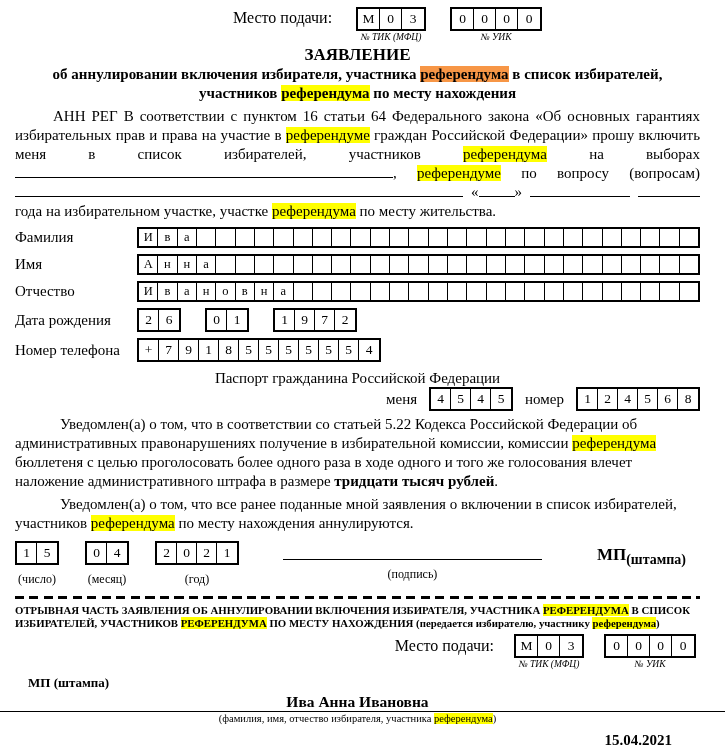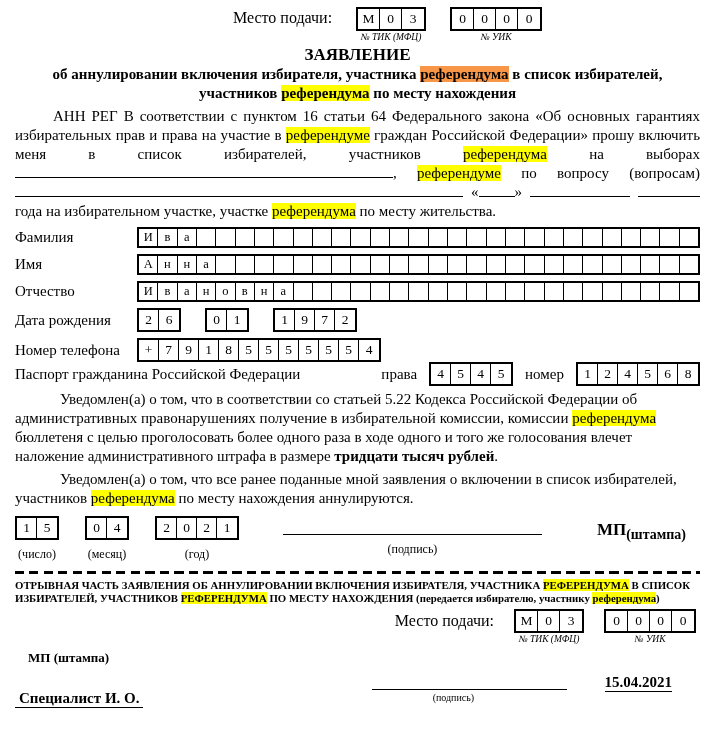--- a/index.html
+++ b/index.html
@@ -33,21 +33,21 @@
 
   p.body{font-size:15px;line-height:19px;margin-top:4px;}
   p.j{text-align:justify;}
   p.i1{text-indent:38px;}
   p.i2{text-indent:45px;}
 
   .frow{display:flex;align-items:center;margin-top:6px;}
   .flabel{width:122px;flex:none;font-size:15px;}
   .dgap{margin-right:24px;}
 
-  .passport-row{display:flex;align-items:center;}
+  .passport-row{display:flex;align-items:center;margin-top:8px;flex-direction:column;}
   .pp-label{font-size:15px;flex:none;}
   .pp-right{display:flex;align-items:center;margin-left:auto;gap:12px;}
   .pp-small{font-size:15px;}
   .pp-note{font-size:9.5px;margin-top:2px;}
 
   .signrow{display:flex;align-items:flex-start;margin-top:8px;}
   .sgroup{display:flex;flex-direction:column;align-items:center;margin-right:26px;}
   .scap{font-size:12px;margin-top:7px;}
   .slinegrp{display:flex;flex-direction:column;align-items:center;flex:1;max-width:300px;margin:0 55px 0 18px;}
   .sline{width:100%;border-bottom:1.6px solid #000;height:19px;}
@@ -244,21 +244,21 @@
         <span class="cell">5</span>
         <span class="cell">5</span>
         <span class="cell">5</span>
         <span class="cell">4</span>
       </div>
   </div>
 
   <div class="passport-row">
     <span class="pp-label">Паспорт гражданина Российской Федерации</span>
     <div class="pp-right">
-      <span class="pp-small">права</span>
+      <span class="pp-small">меня</span>
       <div class="cb">
           <span class="cell">4</span>
           <span class="cell">5</span>
           <span class="cell">4</span>
           <span class="cell">5</span>
         </div>
       <span class="pp-small">номер</span>
       <div class="cb">
           <span class="cell">1</span>
           <span class="cell">2</span>
@@ -327,20 +327,25 @@
           <span class="cell">0</span>
           <span class="cell">0</span>
           <span class="cell">0</span>
         </div>
       <div class="boxcap">№ УИК</div>
     </div>
   </div>
 
   <div class="mp-line">МП (штампа)</div>
 
+  <div class="voter">
+    <span class="voter-name">Ива Анна Ивановна</span>
+    <div class="voter-rule"></div>
+    <div class="voter-cap"><span>(фамилия, имя, отчество избирателя, участника </span><span class="hl-y">референдума</span><span>)</span></div>
+  </div>
 
   <div class="bottom">
     <div class="bcol1">
       <span class="official">Специалист И. О.</span>
       
     </div>
     <div class="bcol2">
       <div class="bline"></div>
       <div class="bcap">(подпись)</div>
     </div>

